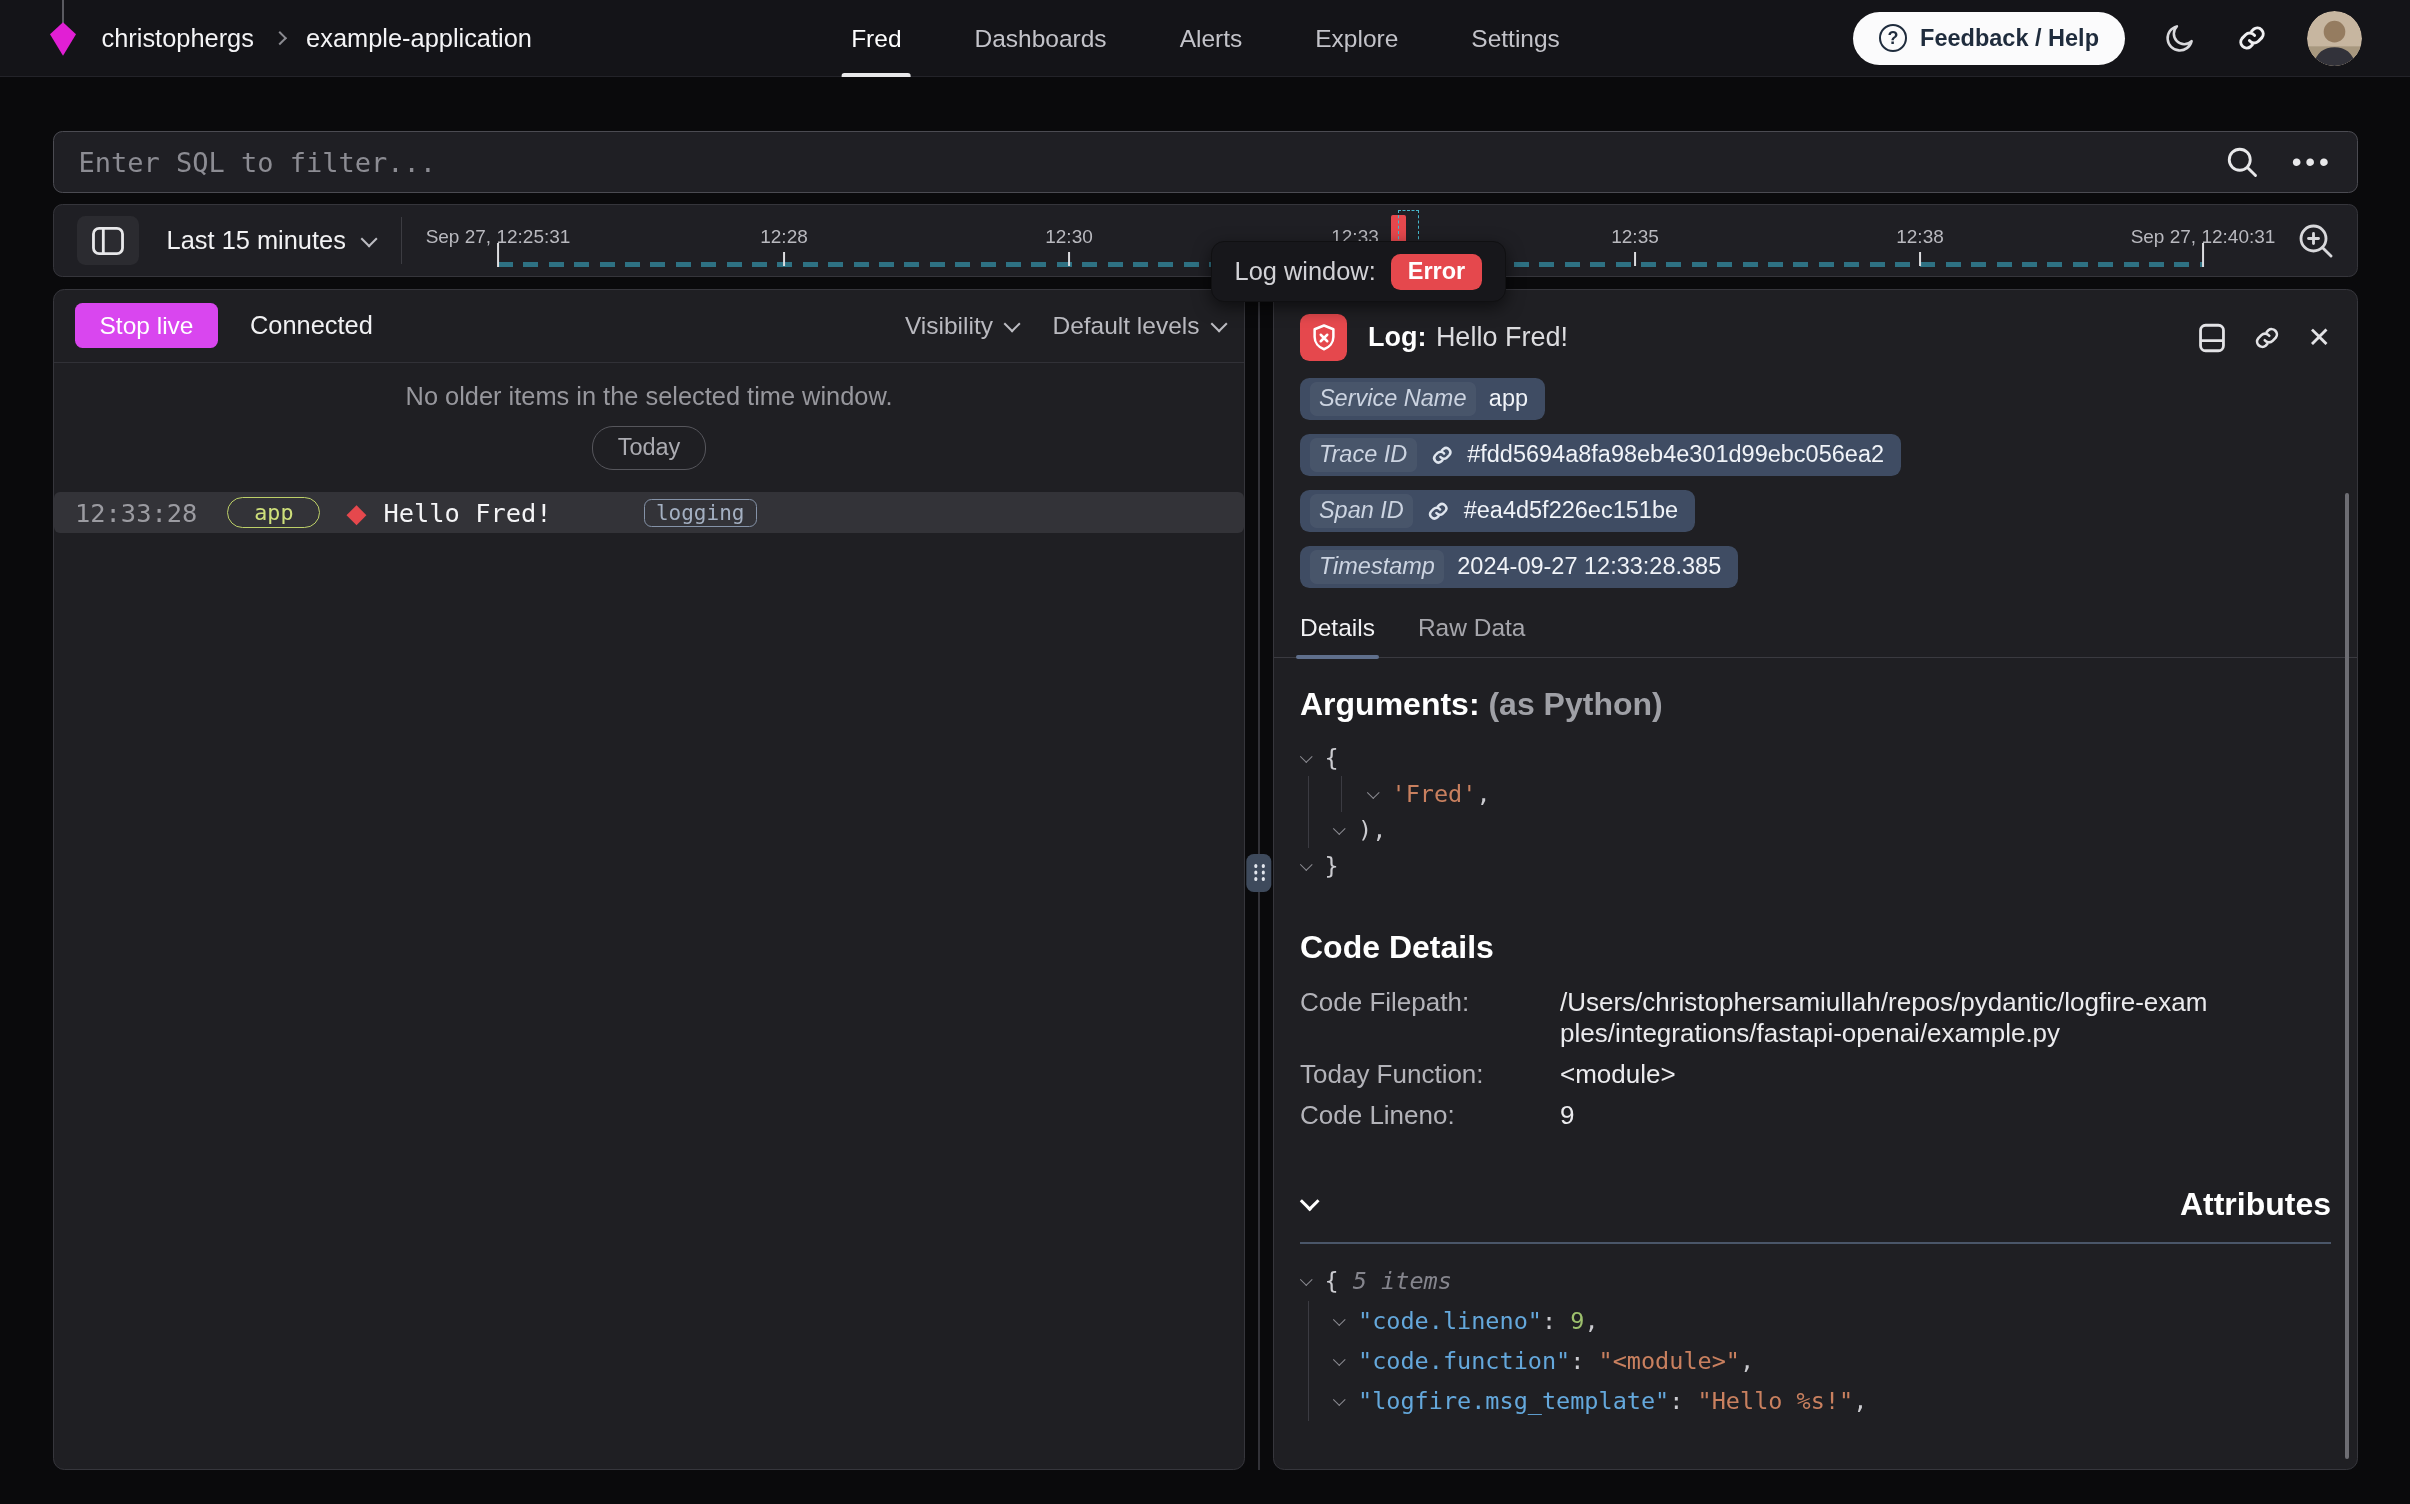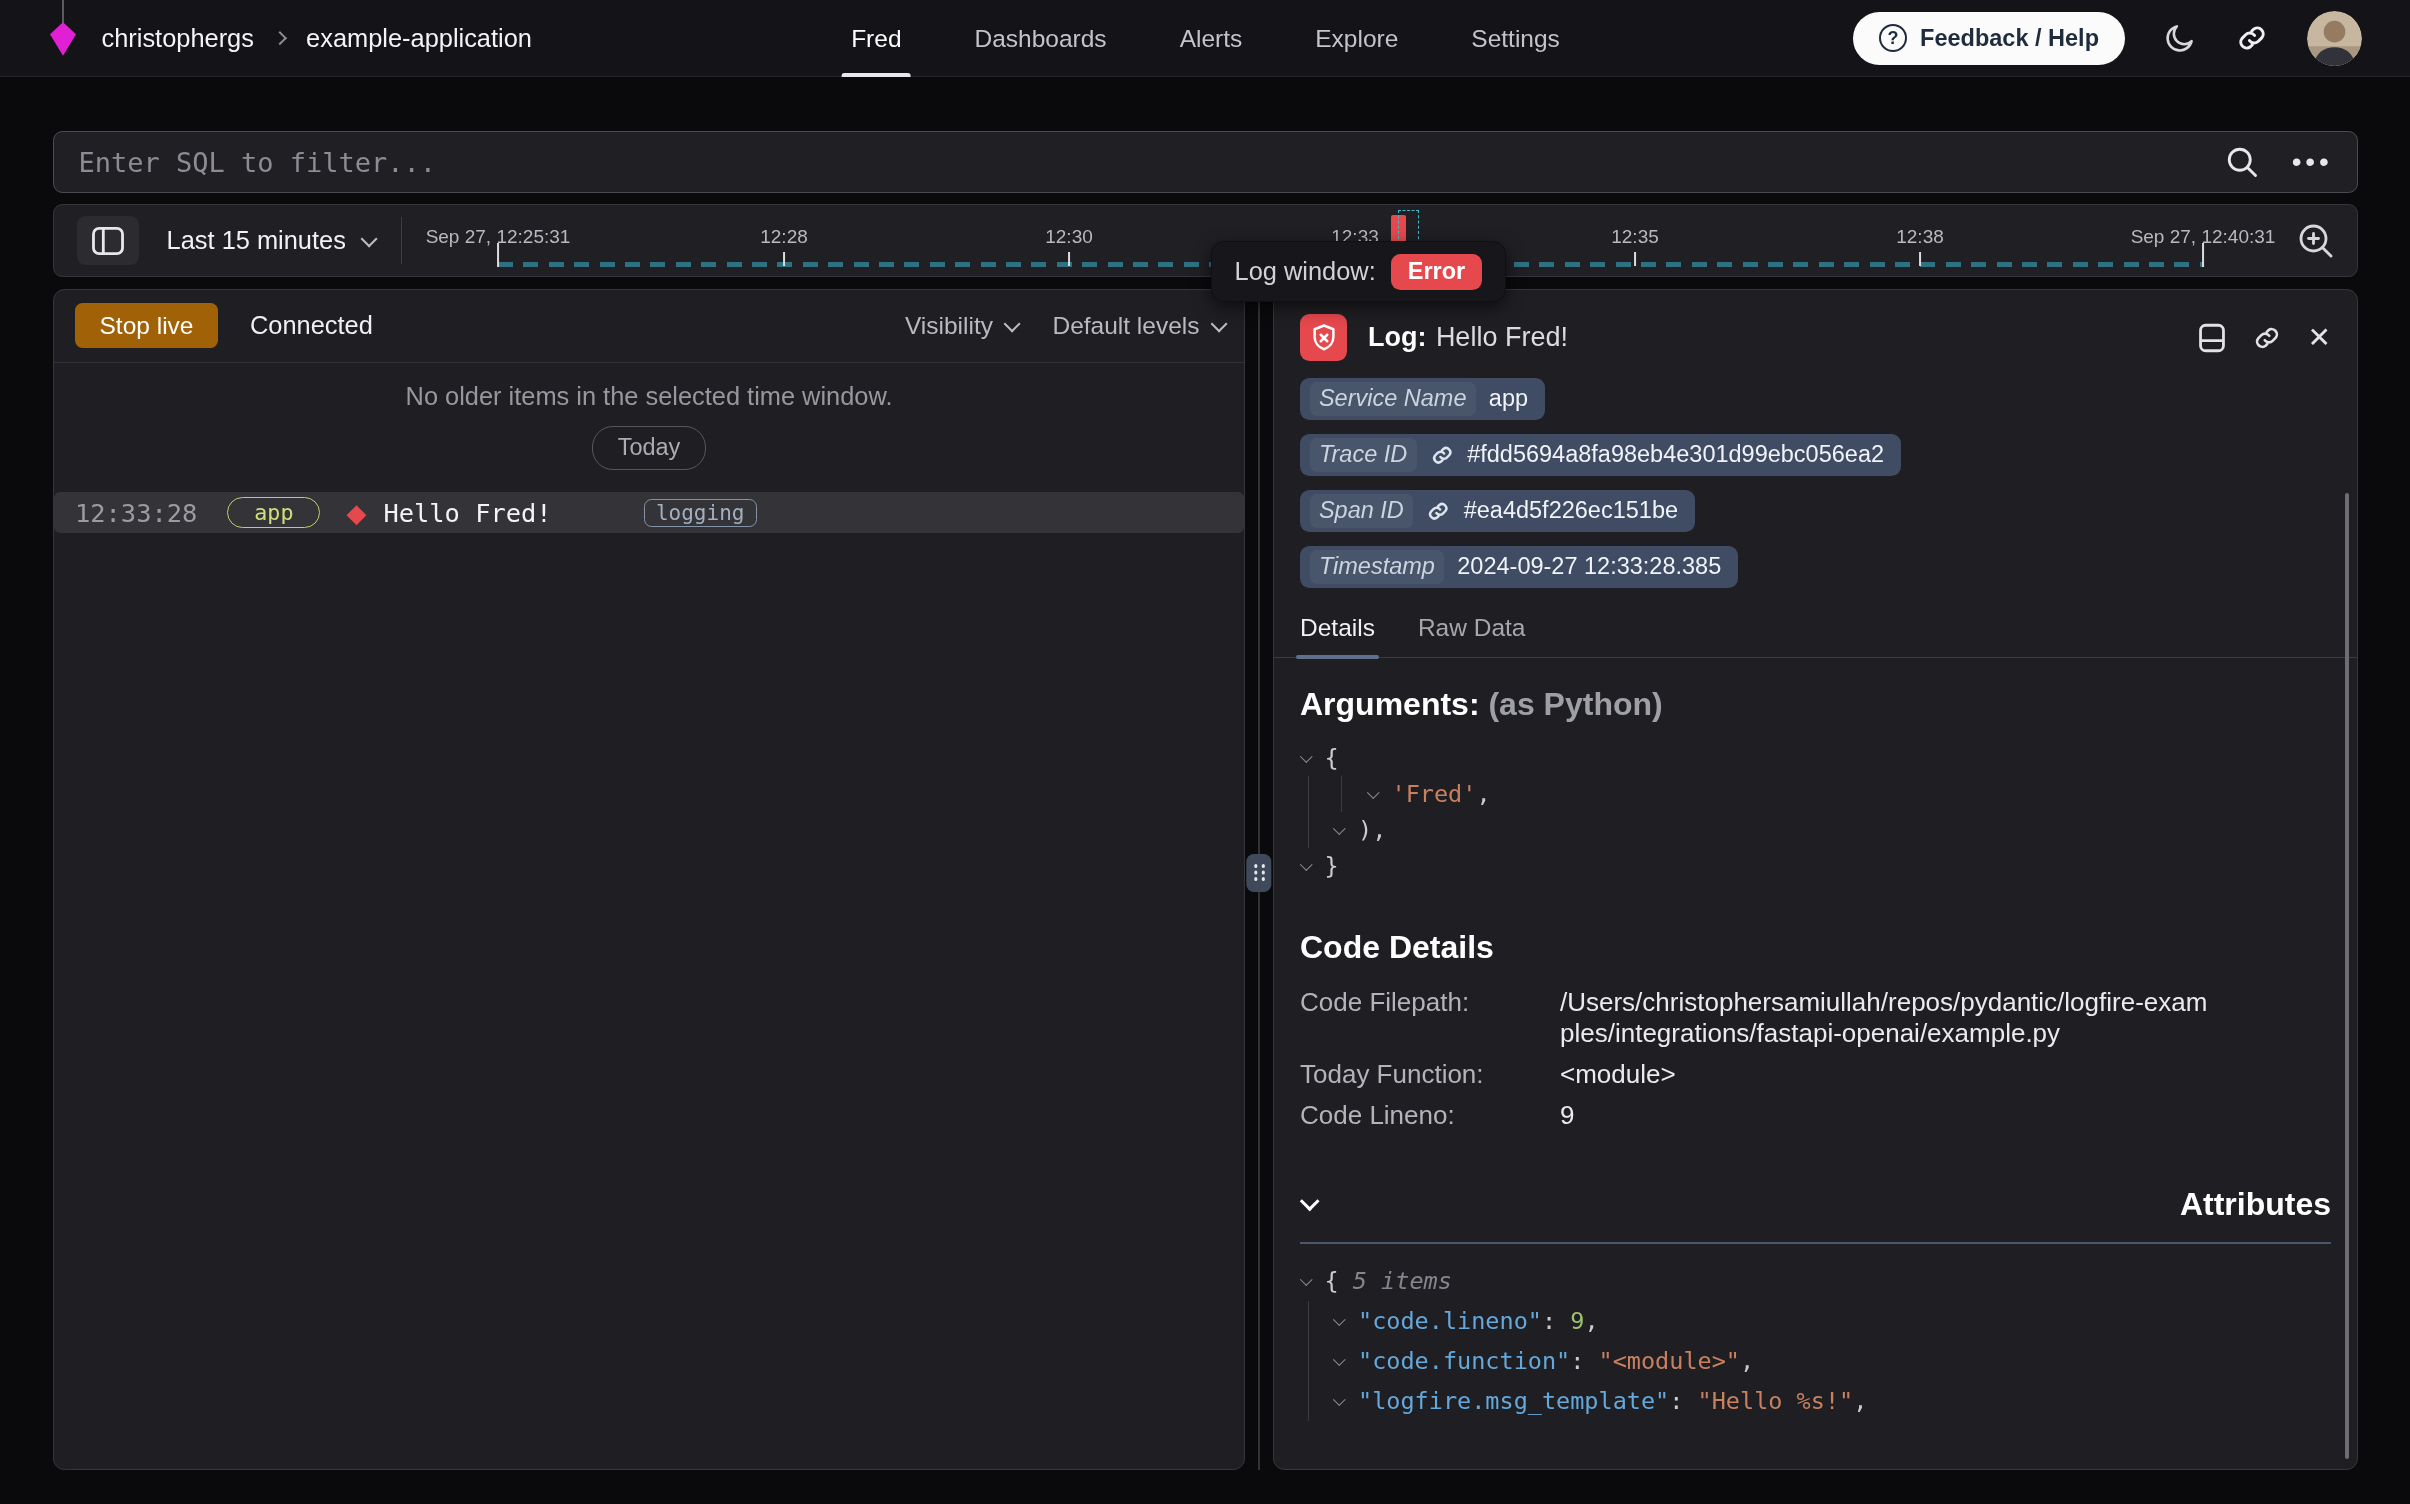--- a/index.html
+++ b/index.html
@@ -52,21 +52,21 @@
   .panel-left { flex:0 0 1192px; display:flex; flex-direction:column; }
   .split-rail { position:relative; width:28px; flex:0 0 28px; }
   .split-rail::before { content:''; position:absolute; left:13px; top:0; bottom:0; width:1.9px; background:#323238; }
   .grip { position:absolute; left:50%; top:565px; transform:translateX(-50%); width:25.4px; height:38px; background:#3e4a5c; border-radius:7.5px; cursor:col-resize; }
   .grip-dots { position:absolute; left:7.5px; top:10.4px; width:3.8px; height:3.8px; border-radius:50%; background:#e3e7ee;
      box-shadow:0 6.6px 0 #e3e7ee,0 13px 0 #e3e7ee,7.5px 0 0 #e3e7ee,7.5px 6.6px 0 #e3e7ee,7.5px 13px 0 #e3e7ee; }
   .panel-right { flex:1; position:relative; }
 
   
   .live-header { height:73px; flex:0 0 73px; display:flex; align-items:center; padding:0 21px; border-bottom:0.9px solid #313137; }
-  .stop-live { background:#a16207; color:#fff; border:none; border-radius:7.5px; height:45px; padding:0 24.5px; font-size:24.5px; font-family:inherit; cursor:pointer; }
+  .stop-live { background:#d946ef; color:#fff; border:none; border-radius:7.5px; height:45px; padding:0 24.5px; font-size:24.5px; font-family:inherit; cursor:pointer; }
   .connected { margin-left:32px; font-size:25.4px; color:#f0f0f2; }
   .live-header-right { margin-left:auto; display:flex; align-items:center; gap:36px; }
   .dd { display:flex; align-items:center; gap:11.3px; font-size:24.5px; color:#b9b9bf; cursor:pointer; }
   .empty-state { text-align:center; padding-top:19px; }
   .empty-msg { font-size:25.4px; color:#97979d; }
   .today-btn { margin-top:15px; background:none; border:1.9px solid #56565c; border-radius:21px; color:#ababb1; font-size:23.5px; font-family:inherit; padding:7.5px 24.5px; cursor:pointer; }
   .log-row { margin-top:22.6px; height:41px; background:#333338; display:flex; align-items:center; padding:0 21px; font-family:"DejaVu Sans Mono",monospace; cursor:pointer;border-radius:6px; }
   .log-time { font-size:25.4px; color:#9b9ba1; }
   .svc-badge { margin-left:30px; border:1.9px solid #bdd068; color:#cfe07b; font-size:21.7px; border-radius:16px; padding:1.9px 26px; }
   .log-diamond { margin-left:26px; color:#e5484d; font-size:26px; font-family:"DejaVu Sans",sans-serif; }

